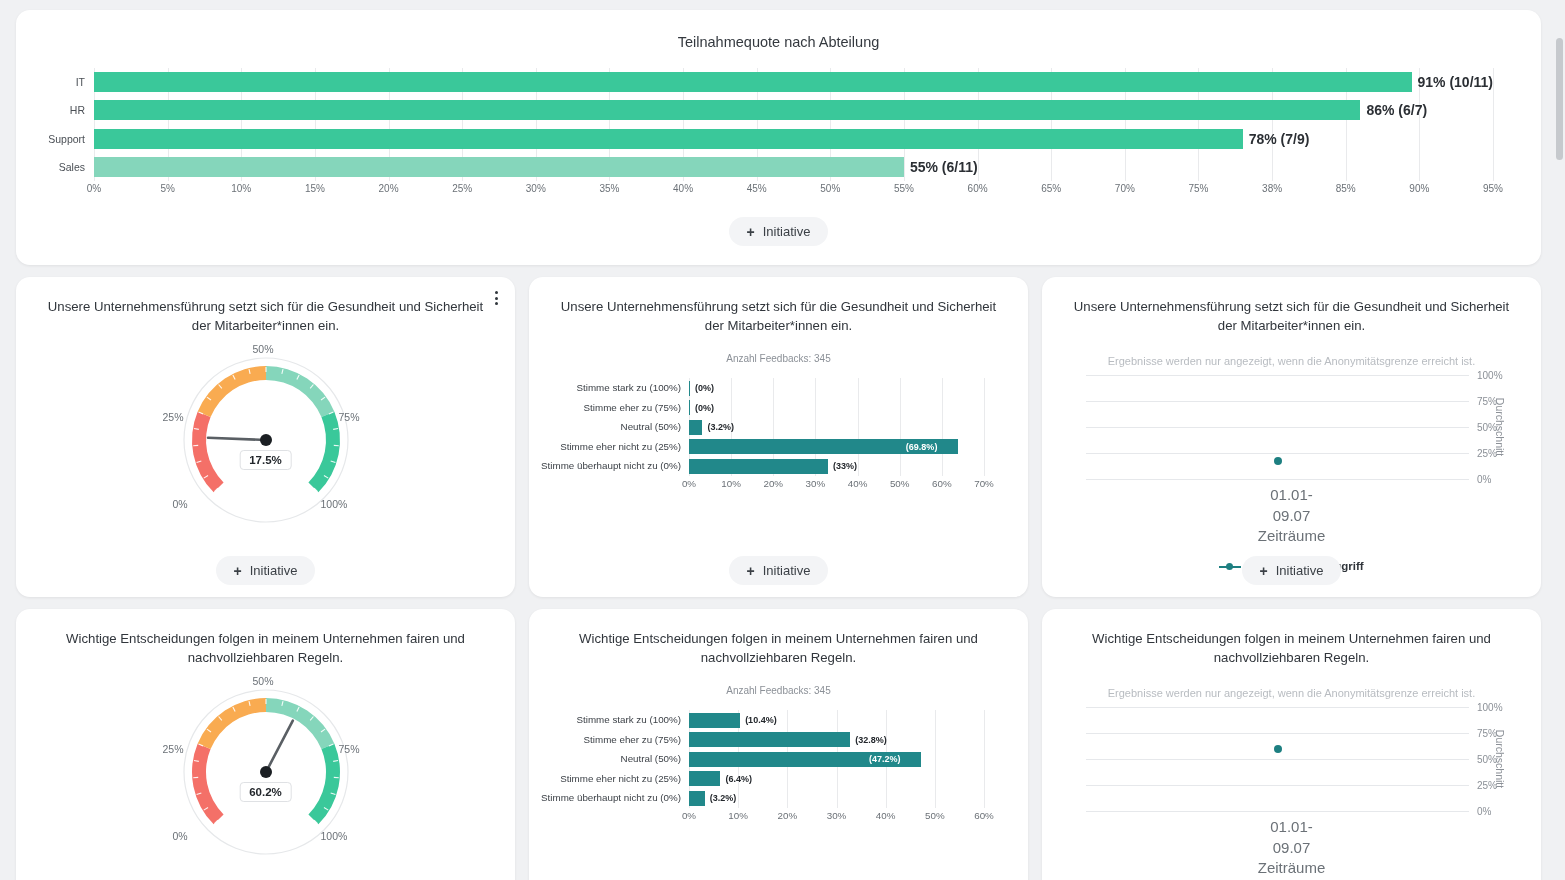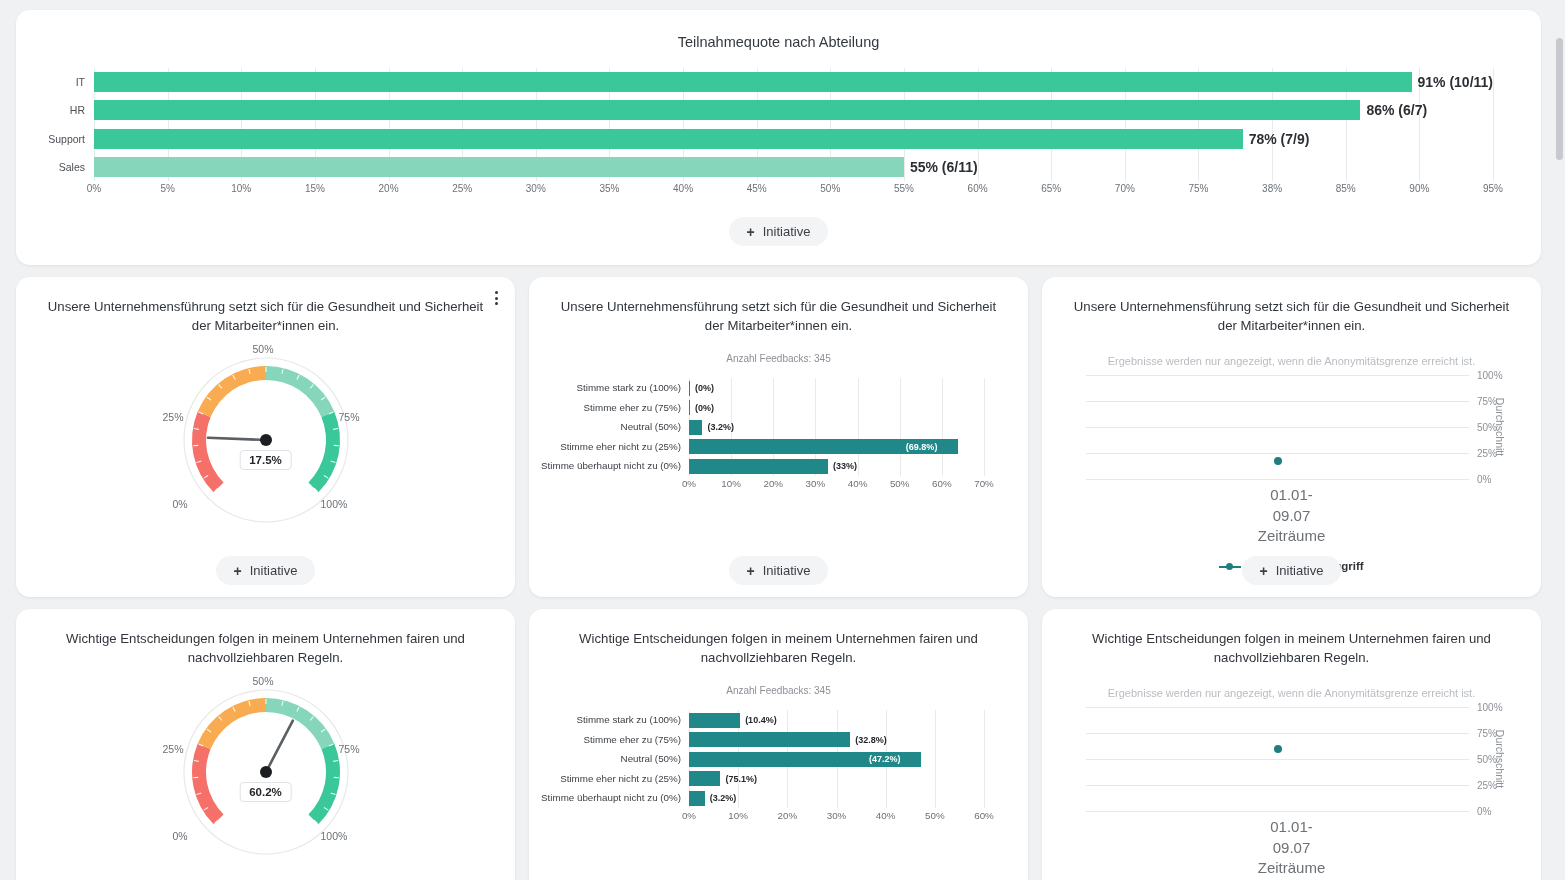--- a/index.html
+++ b/index.html
@@ -473,21 +473,21 @@
               <div class="fb-val">(32.8%)</div>
             </div>
             <div class="fb-row">
               <div class="fb-label">Neutral (50%)</div>
               <div class="fb-bar" style="width: 78.6667%; background: rgb(33, 136, 138);"></div>
               <div class="fb-val" style="color: rgb(255, 255, 255); margin-left: -52px;">(47.2%)</div>
             </div>
             <div class="fb-row">
               <div class="fb-label">Stimme eher nicht zu (25%)</div>
               <div class="fb-bar" style="width: 10.6667%; background: rgb(33, 136, 138);"></div>
-              <div class="fb-val">(75.1%)</div>
+              <div class="fb-val">(6.4%)</div>
             </div>
             <div class="fb-row">
               <div class="fb-label">Stimme überhaupt nicht zu (0%)</div>
               <div class="fb-bar" style="width: 5.33333%; background: rgb(33, 136, 138);"></div>
               <div class="fb-val">(3.2%)</div>
             </div>
           </div>
           <div class="fb-axis">
             <div class="fb-tick" style="left: 0%;">0%</div>
             <div class="fb-tick" style="left: 16.6667%;">10%</div>

